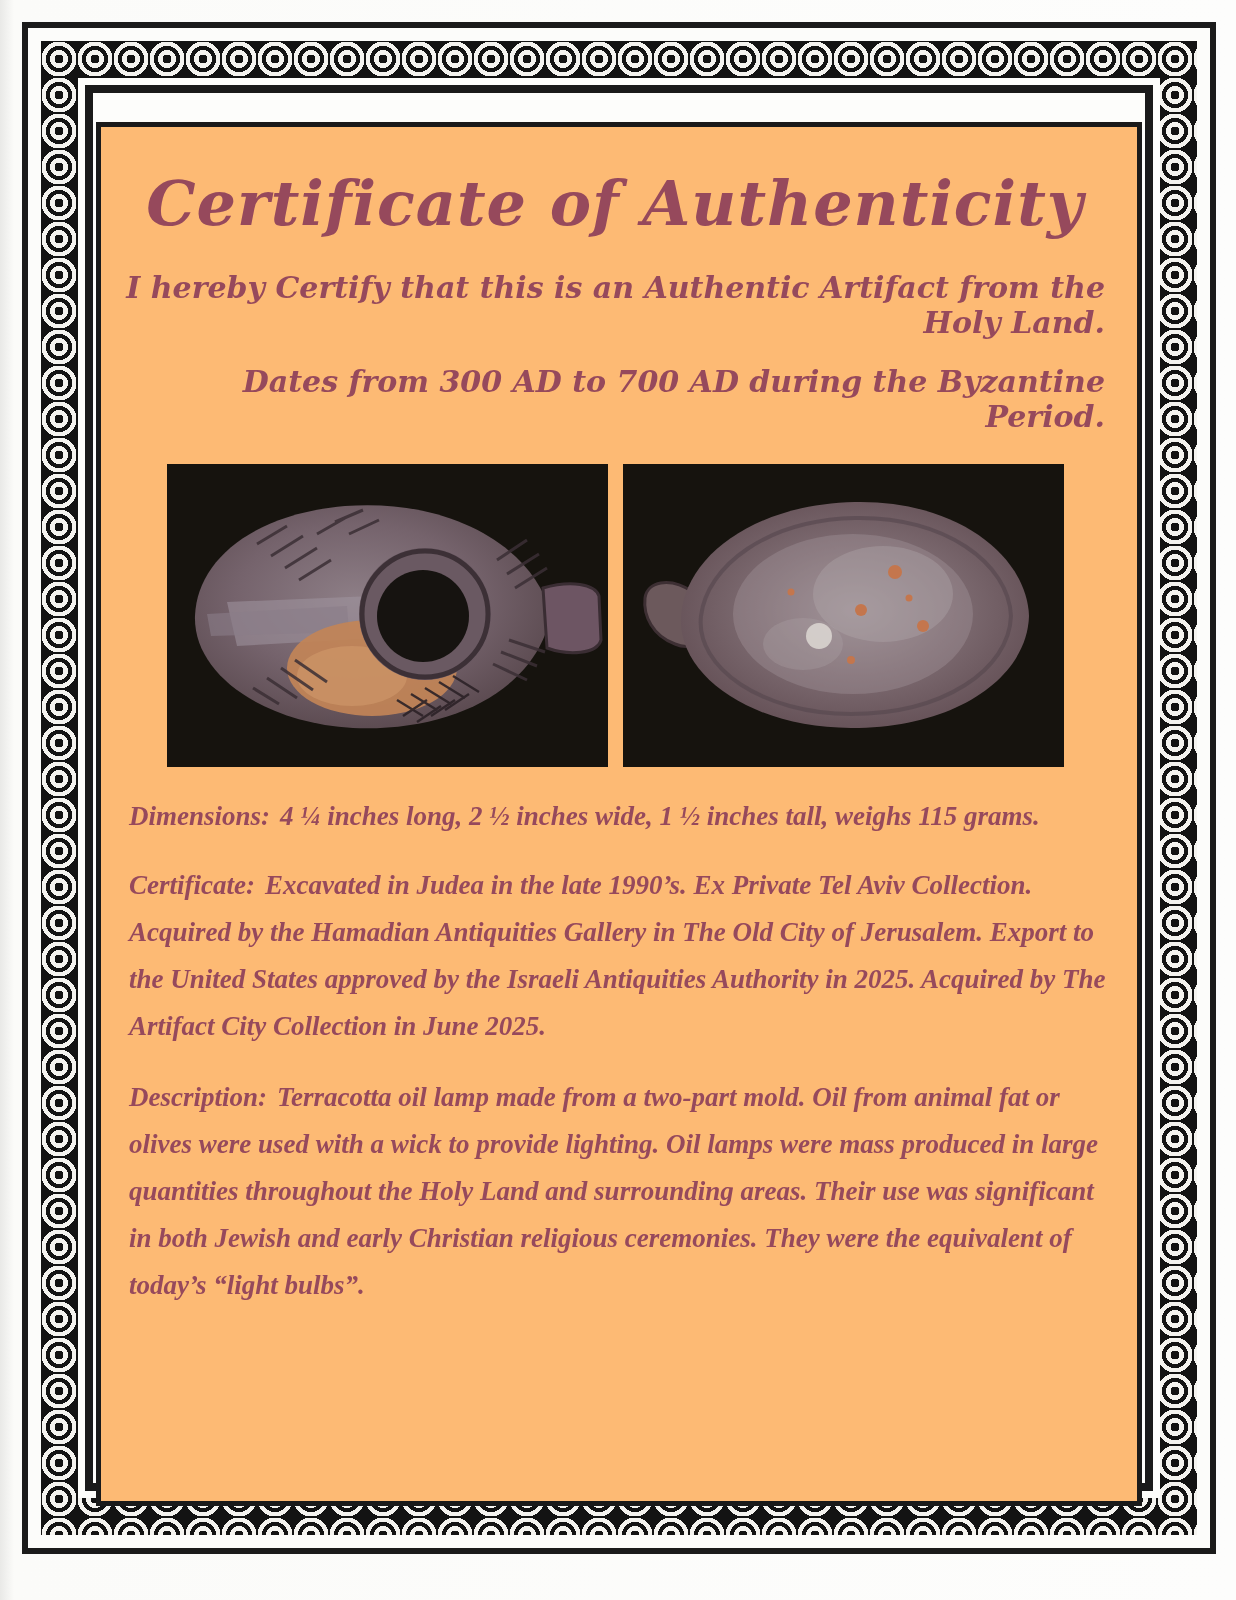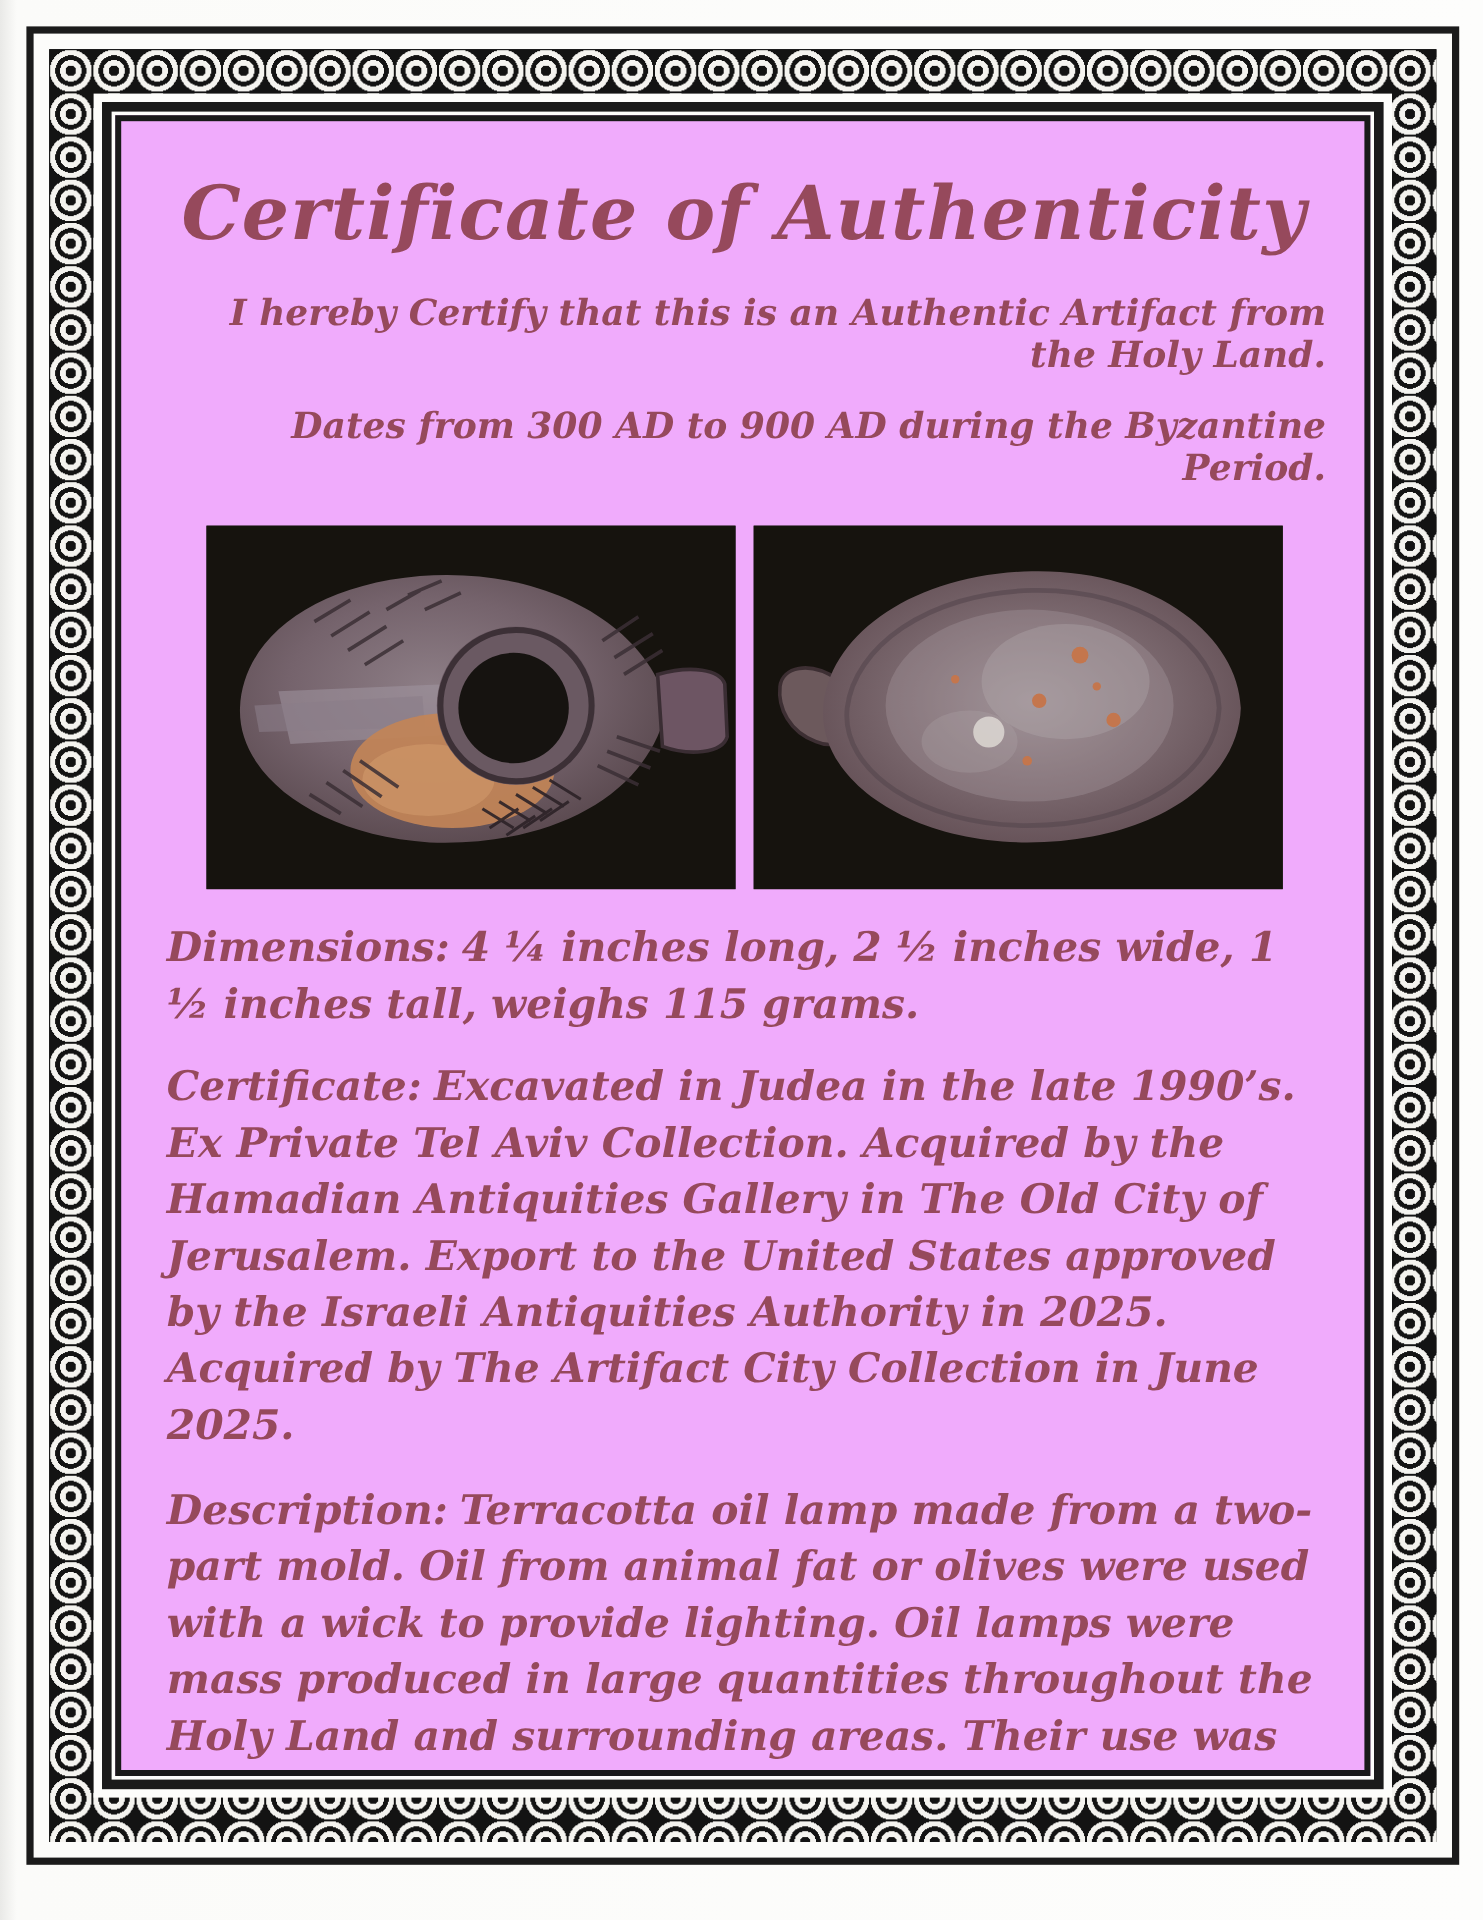--- a/index.html
+++ b/index.html
@@ -47,23 +47,24 @@
     height:100%;
     box-sizing:border-box;
     border:8px solid #1a1a1a;
     padding:3px;
     background:#fdfdfb;
   }
   .frame2{
     height:100%;
     box-sizing:border-box;
     border:5px solid #1a1a1a;
-    background:#f0abfc;
-    padding:22px 22px 10px 24px;
+    background:#fdba74;
+    padding:22px 22px 10px 14px;
     overflow:hidden;
+    margin-top:26px;
   }
   
   .maroon{color:#96495c;}
   .title{
     text-align:center;
     font-size:62px;
     font-weight:bold;
     font-style:italic;
     margin:18px 0 0 0;
     letter-spacing:1px;
@@ -81,46 +82,47 @@
     justify-content:center;
     gap:15px;
     margin-top:30px;
   }
   .photo{
     width:441px;height:303px;
     background:#16130e;
     display:block;
   }
   .para{
-    font-size:34px;
+    font-size:27px;
     font-style:italic;
     font-weight:bold;
     line-height:47px;
     margin:0 6px 0 14px;
+    font-family:Liberation Serif, serif;
   }
   .para .label{margin-right:10px;}
   .dimensions{margin-top:26px;}
   .provenance{margin-top:22px;}
   .description{margin-top:24px;}
 </style>
 </head>
 <body>
 
 <div class="scan-page">
   <div class="outer-line">
     <div class="circle-band">
       <div class="gap">
         <div class="frame1">
           <div class="frame2">
 
             <h1 class="title maroon">Certificate of Authenticity</h1>
 
             <p class="center-line maroon">I hereby Certify that this is an Authentic Artifact from the Holy Land.</p>
 
-            <p class="center-line second maroon">Dates from 300 AD to 900 AD during the Byzantine Period.</p>
+            <p class="center-line second maroon">Dates from 300 AD to 700 AD during the Byzantine Period.</p>
 
             <div class="photos">
 
               <svg class="photo" viewBox="0 0 441 303" xmlns="http://www.w3.org/2000/svg">
                 <defs>
                   <radialGradient id="bodyTop" cx="45%" cy="42%" r="75%">
                     <stop offset="0%" stop-color="#8d7e86"></stop>
                     <stop offset="45%" stop-color="#75636c"></stop>
                     <stop offset="80%" stop-color="#5b4a50"></stop>
                     <stop offset="100%" stop-color="#4a3c40"></stop>

